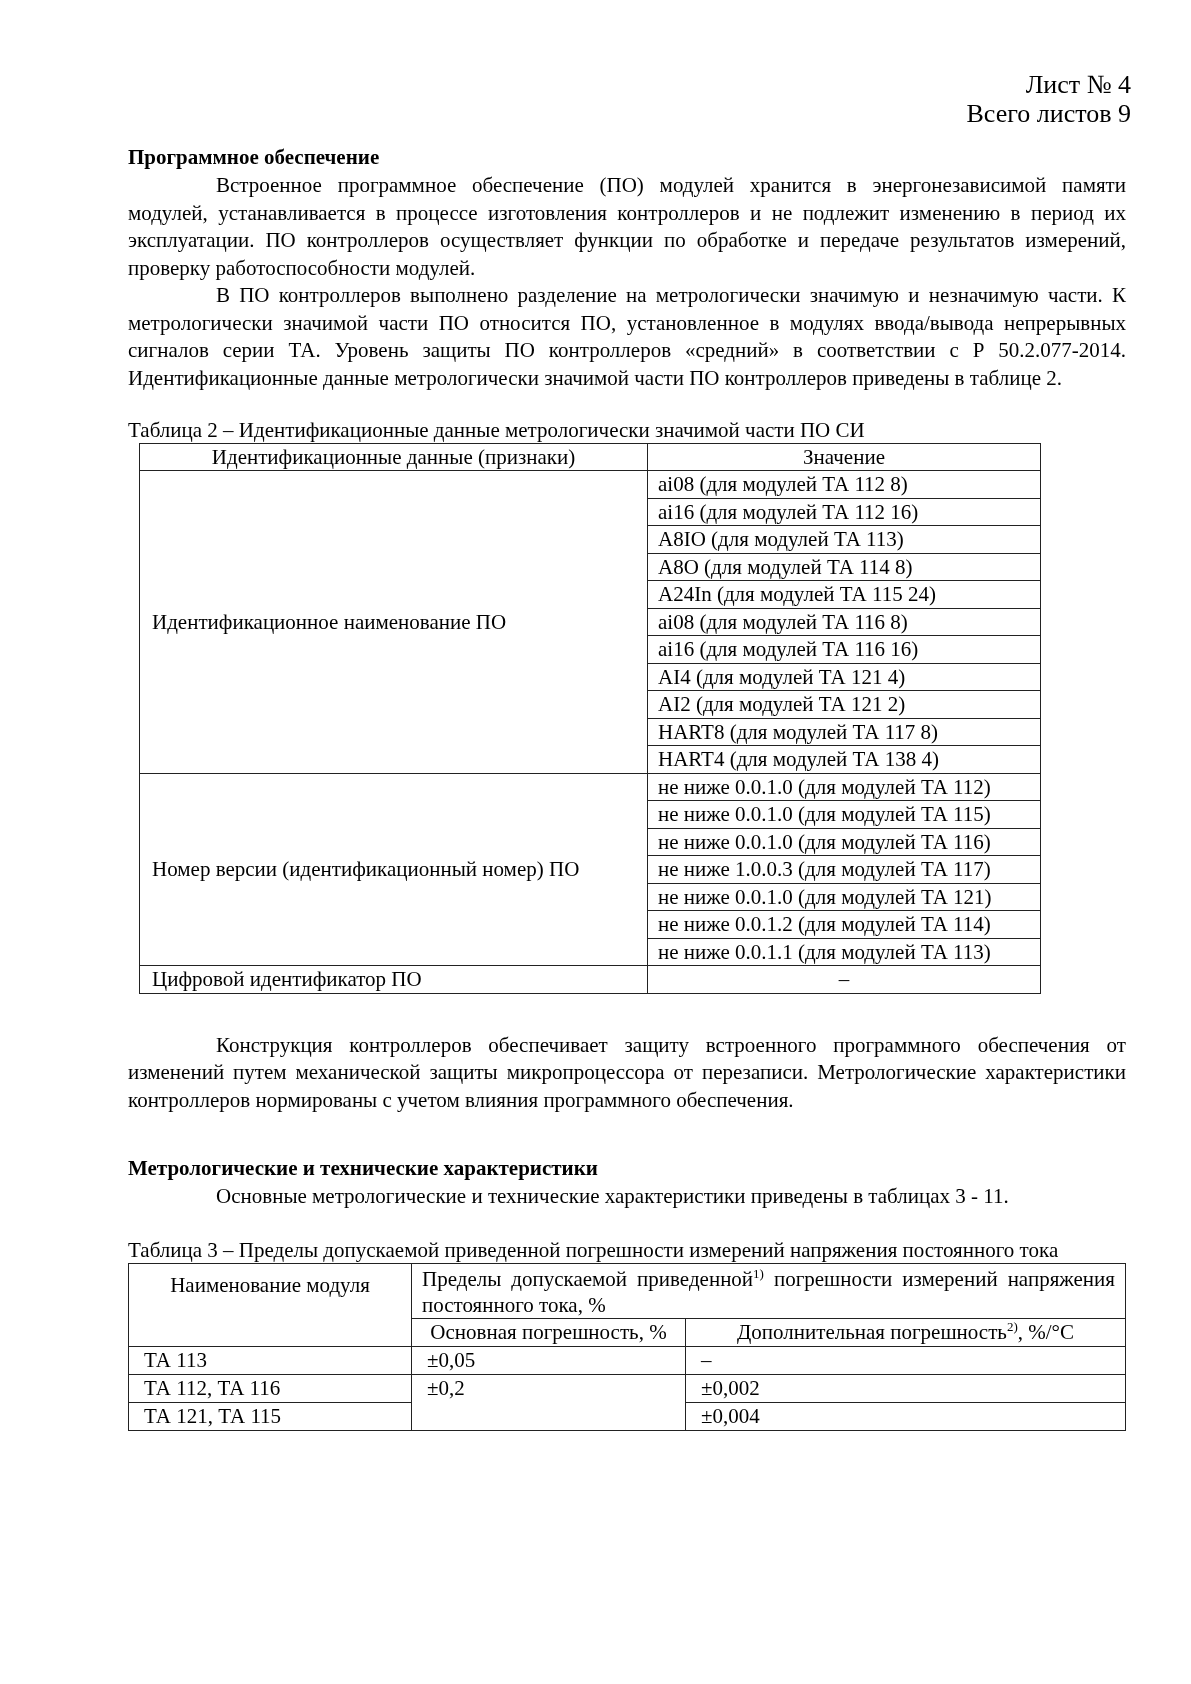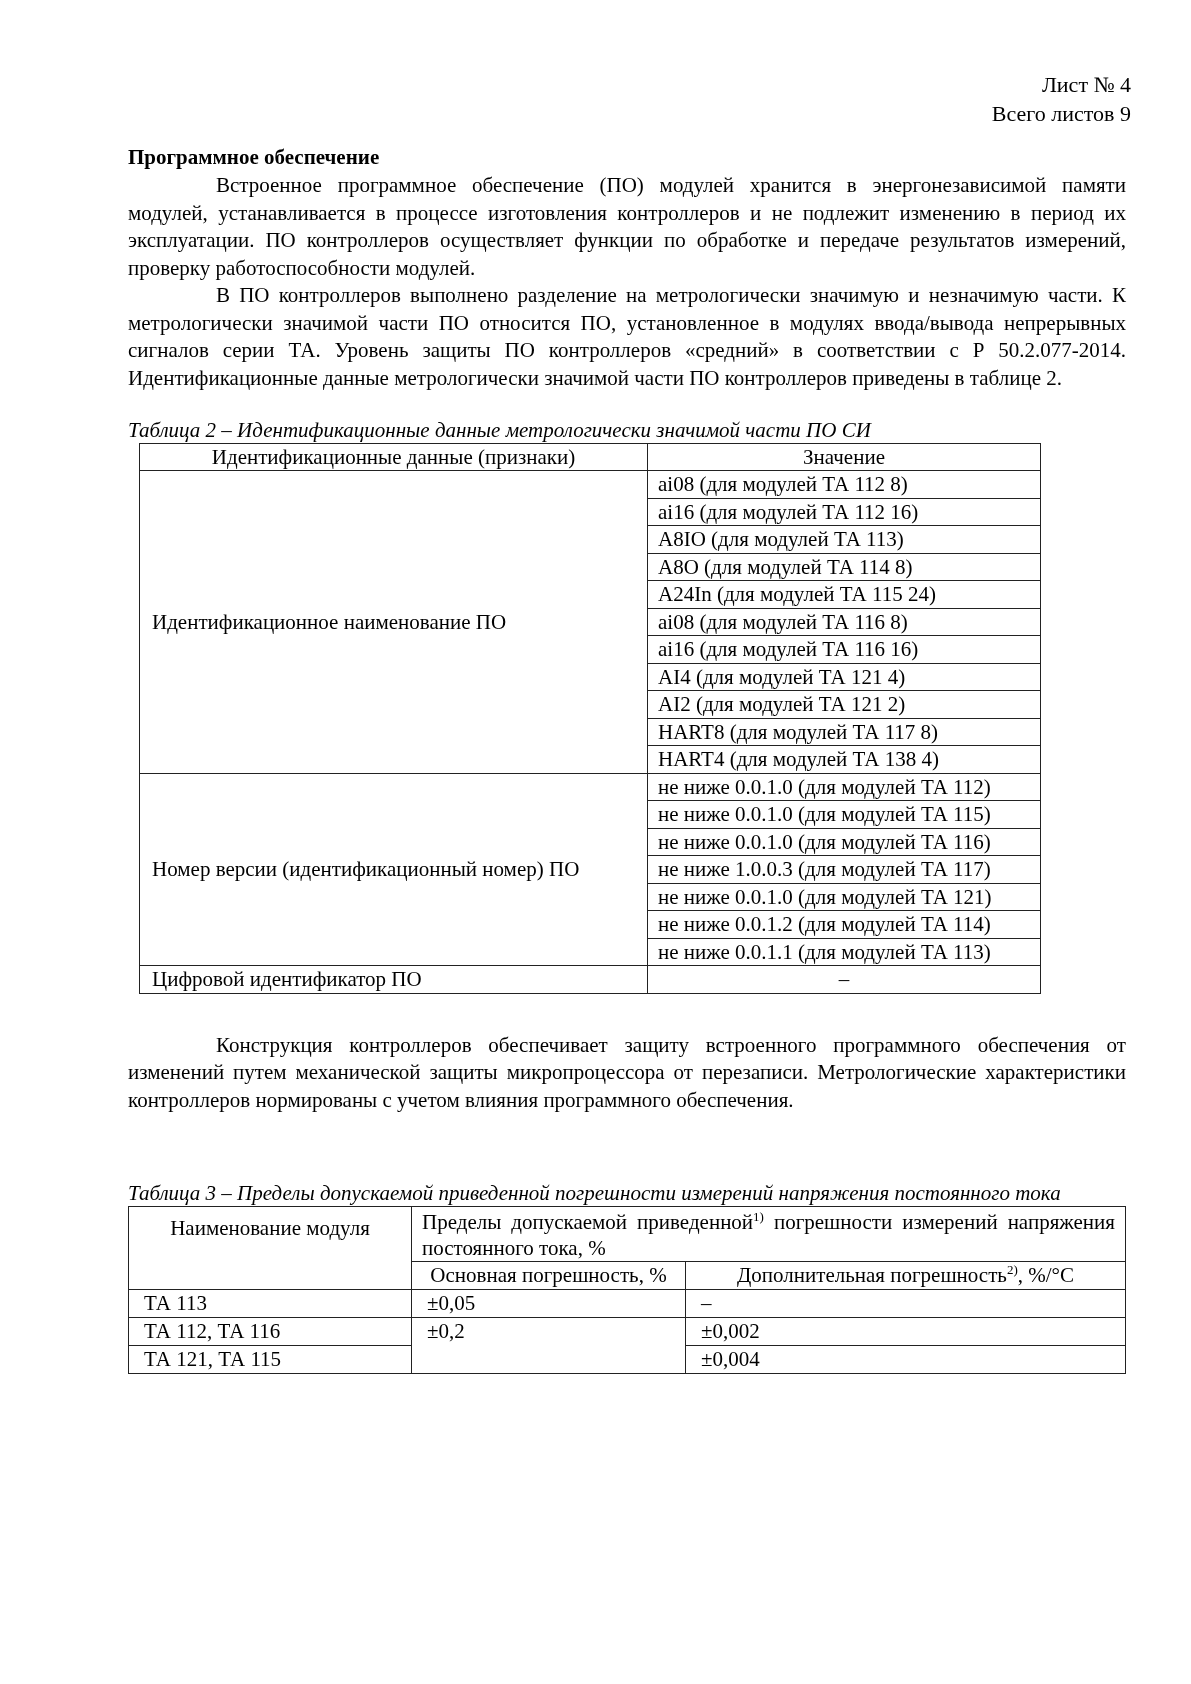--- a/index.html
+++ b/index.html
@@ -12,21 +12,21 @@
       color: #000000;
       font-size: 21px;
       line-height: 27px;
     }
     .page-header {
       position: absolute;
       right: 60px;
       top: 70px;
       text-align: right;
       line-height: 29px;
-      font-size: 22px;
+      font-size: 26px;
     }
     .content {
       position: absolute;
       left: 128px;
       top: 143px;
       width: 998px;
     }
     h2.section-title {
       font-size: 21px;
       font-weight: bold;
@@ -35,21 +35,20 @@
     }
     p.para {
       margin: 0;
       text-align: justify;
       text-indent: 88px;
       line-height: 27.5px;
     }
     .table-caption {
       margin: 0;
       line-height: 25px;
-      font-style: italic;
     }
     table.doc-table {
       border-collapse: collapse;
       width: 100%;
       font-size: 21px;
     }
     table.doc-table td, table.doc-table th {
       border: 1.5px solid #222222;
       font-weight: normal;
       padding: 0 10px;
@@ -158,20 +157,22 @@
         </tr>
       </tbody>
   </table>
 
   <div class="spacer-md"></div>
 
   <p class="para">Конструкция контроллеров обеспечивает защиту встроенного программного обеспечения от изменений путем механической защиты микропроцессора от перезаписи. Метрологические характеристики контроллеров нормированы с учетом влияния программного обеспечения.</p>
 
   <div class="spacer-lg"></div>
 
+  <h2 class="section-title">Метрологические и технические характеристики</h2>
+  <p class="para">Основные метрологические и технические характеристики приведены в таблицах 3 - 11.</p>
 
   <div class="spacer-sm"></div>
 
   <p class="para table-caption" style="text-indent:0; text-align:justify; line-height:26px;">Таблица 3 – Пределы допускаемой приведенной погрешности измерений напряжения постоянного тока</p>
   <table class="doc-table" id="table3">
     <thead>
       <tr>
         <th class="head-name" rowspan="2">Наименование модуля</th>
         <th class="head-main" colspan="2"><span>Пределы допускаемой приведенной</span><sup class="fn">1)</sup><span> погрешности измерений напряжения постоянного тока, %</span></th>
       </tr>

